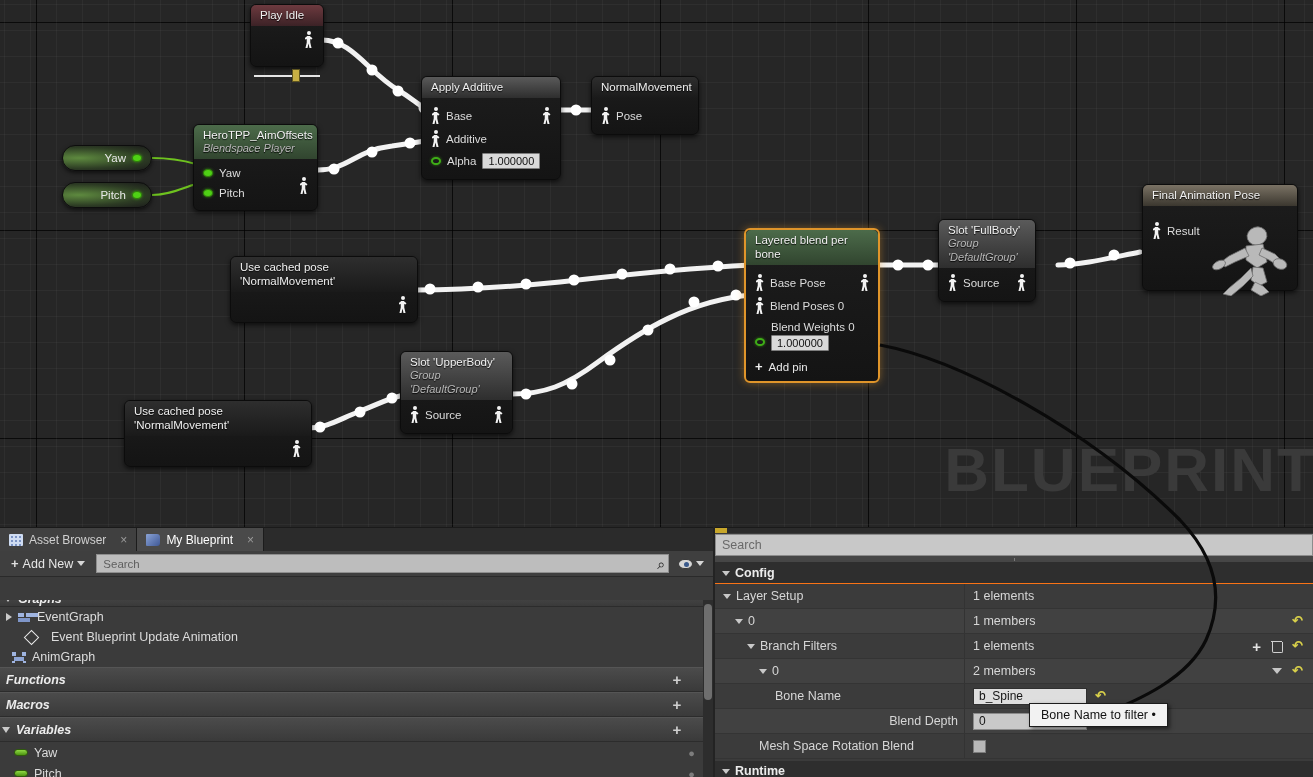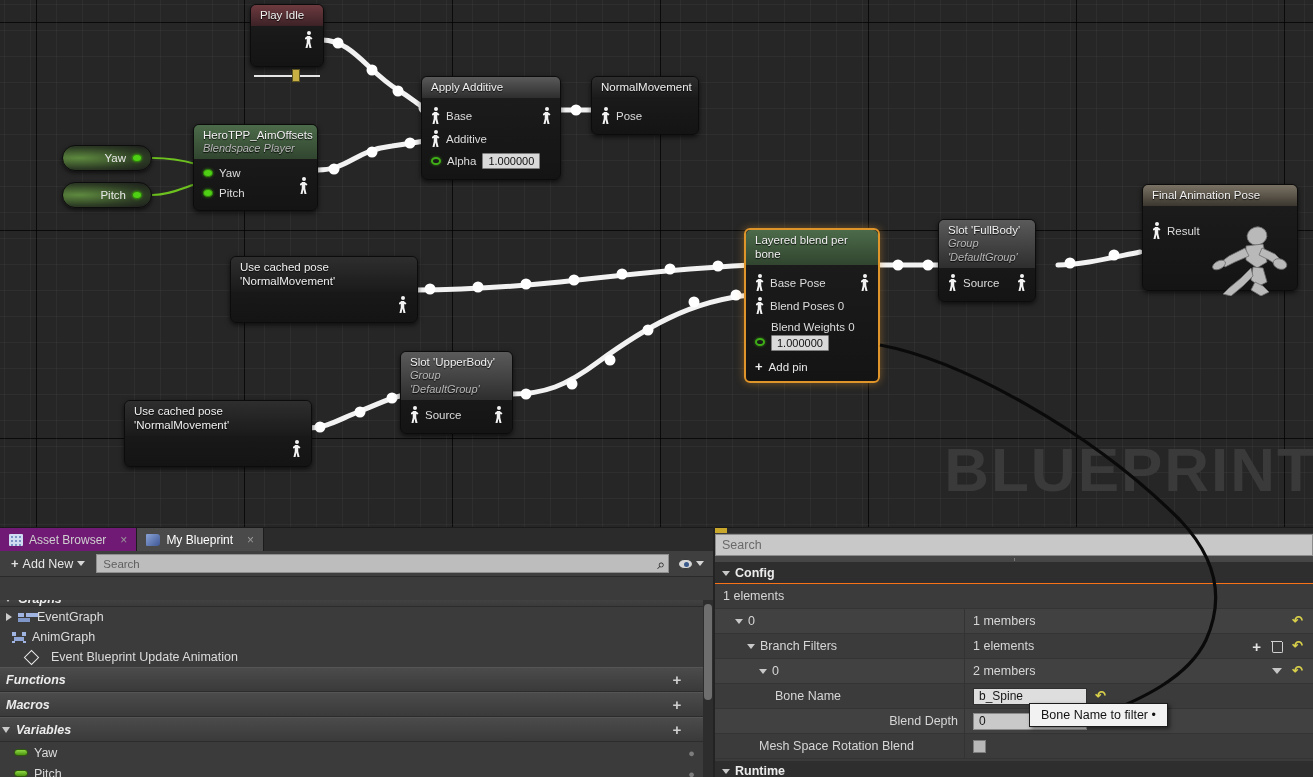--- a/index.html
+++ b/index.html
@@ -117,21 +117,21 @@
 
   
   #left-panel {
     position: absolute; left: 0; top: 527px; width: 713px; height: 250px;
     background: #3b3b3b; border-top: 1px solid #1a1a1a;
   }
   .tab-bar { display: flex; height: 23px; background: #2b2b2b; align-items: flex-end; }
   .tab {
     display: flex; align-items: center; gap: 6px; height: 23px;
     padding: 0 9px; font-size: 12px; color: #cfcfcf; cursor: default;
-    border-right: 1px solid #1c1c1c; background: #701a75;
+    border-right: 1px solid #1c1c1c; background: #404040;
   }
   .tab.active { background: #4a4a4a; color: #ffffff; }
   .tab .close-x { color: #9a9a9a; font-size: 12px; margin-left: 8px; }
   .tab-icon { width: 14px; height: 12px; flex: none; border-radius: 1px; }
   .tab-icon.browser {
     background: #7b93c4;
     background-image:
       linear-gradient(to right, #cfdcf2 2px, transparent 2px),
       linear-gradient(to bottom, #cfdcf2 2px, transparent 2px);
     background-size: 4px 4px;
@@ -548,27 +548,27 @@
 
     <div class="tree-row section" style="height:16px; margin-top:-9px; padding-left:4px;">
       <span class="tri open"></span>
       <span>Graphs</span>
     </div>
     <div class="tree-row" style="padding-left:6px;">
       <span class="tri"></span>
       <span class="ic-eventgraph"></span>
       <span>EventGraph</span>
     </div>
+    <div class="tree-row" style="padding-left:24px;">
+      <span class="ic-diamond"></span>
+      <span style="margin-left:8px;">Event Blueprint Update Animation</span>
+    </div>
     <div class="tree-row" style="padding-left:12px;">
       <span class="ic-animgraph"></span>
       <span>AnimGraph</span>
-    </div>
-    <div class="tree-row" style="padding-left:24px;">
-      <span class="ic-diamond"></span>
-      <span style="margin-left:8px;">Event Blueprint Update Animation</span>
     </div>
     <div class="tree-row section">
       <span>Functions</span>
       <span class="sec-plus">+</span>
     </div>
     <div class="tree-row section">
       <span>Macros</span>
       <span class="sec-plus">+</span>
     </div>
     <div class="tree-row section" style="padding-left:2px;">
@@ -600,20 +600,24 @@
     <span>Search</span>
   </div>
   <div id="details-splitter"></div>
 
   <div class="cat-row">
     <span class="tri-s open"></span>
     <span>Config</span>
   </div>
 
   <div class="prop-row">
+    <div class="pname" style="padding-left:8px;">
+      <span class="tri-s open"></span>
+      <span>Layer Setup</span>
+    </div>
     <div class="pval">
       <span>1 elements</span>
     </div>
   </div>
 
   <div class="prop-row alt">
     <div class="pname" style="padding-left:20px;">
       <span class="tri-s open"></span>
       <span>0</span>
     </div>

